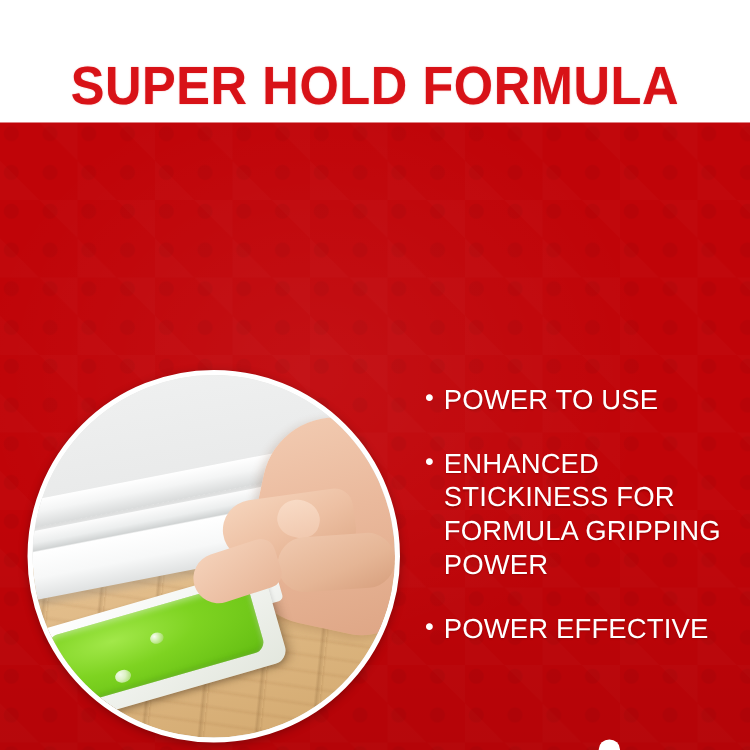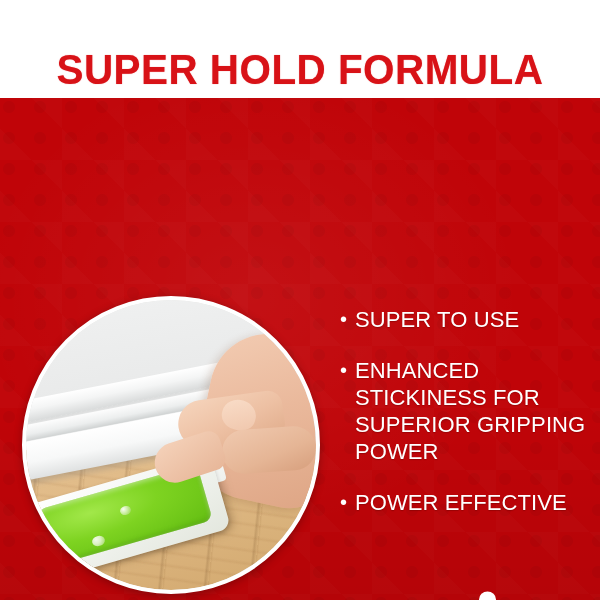--- a/index.html
+++ b/index.html
@@ -381,28 +381,28 @@
         <div class="gel-dot-a"></div>
         <div class="gel-dot-b"></div>
         <div class="thumb"></div>
       </div>
     </div>
 
     <div class="bullets">
 
       <div class="bullet-item">
         <span class="bullet-dot">•</span>
-        <span class="bullet-text">SUPER TO USE</span>
+        <span class="bullet-text">POWER TO USE</span>
       </div>
 
       <div class="bullet-item">
         <span class="bullet-dot">•</span>
         <span class="bullet-text">ENHANCED
 STICKINESS FOR
-SUPERIOR GRIPPING
+FORMULA GRIPPING
 POWER</span>
       </div>
 
       <div class="bullet-item">
         <span class="bullet-dot">•</span>
         <span class="bullet-text">POWER EFFECTIVE</span>
       </div>
 
     </div>
 

